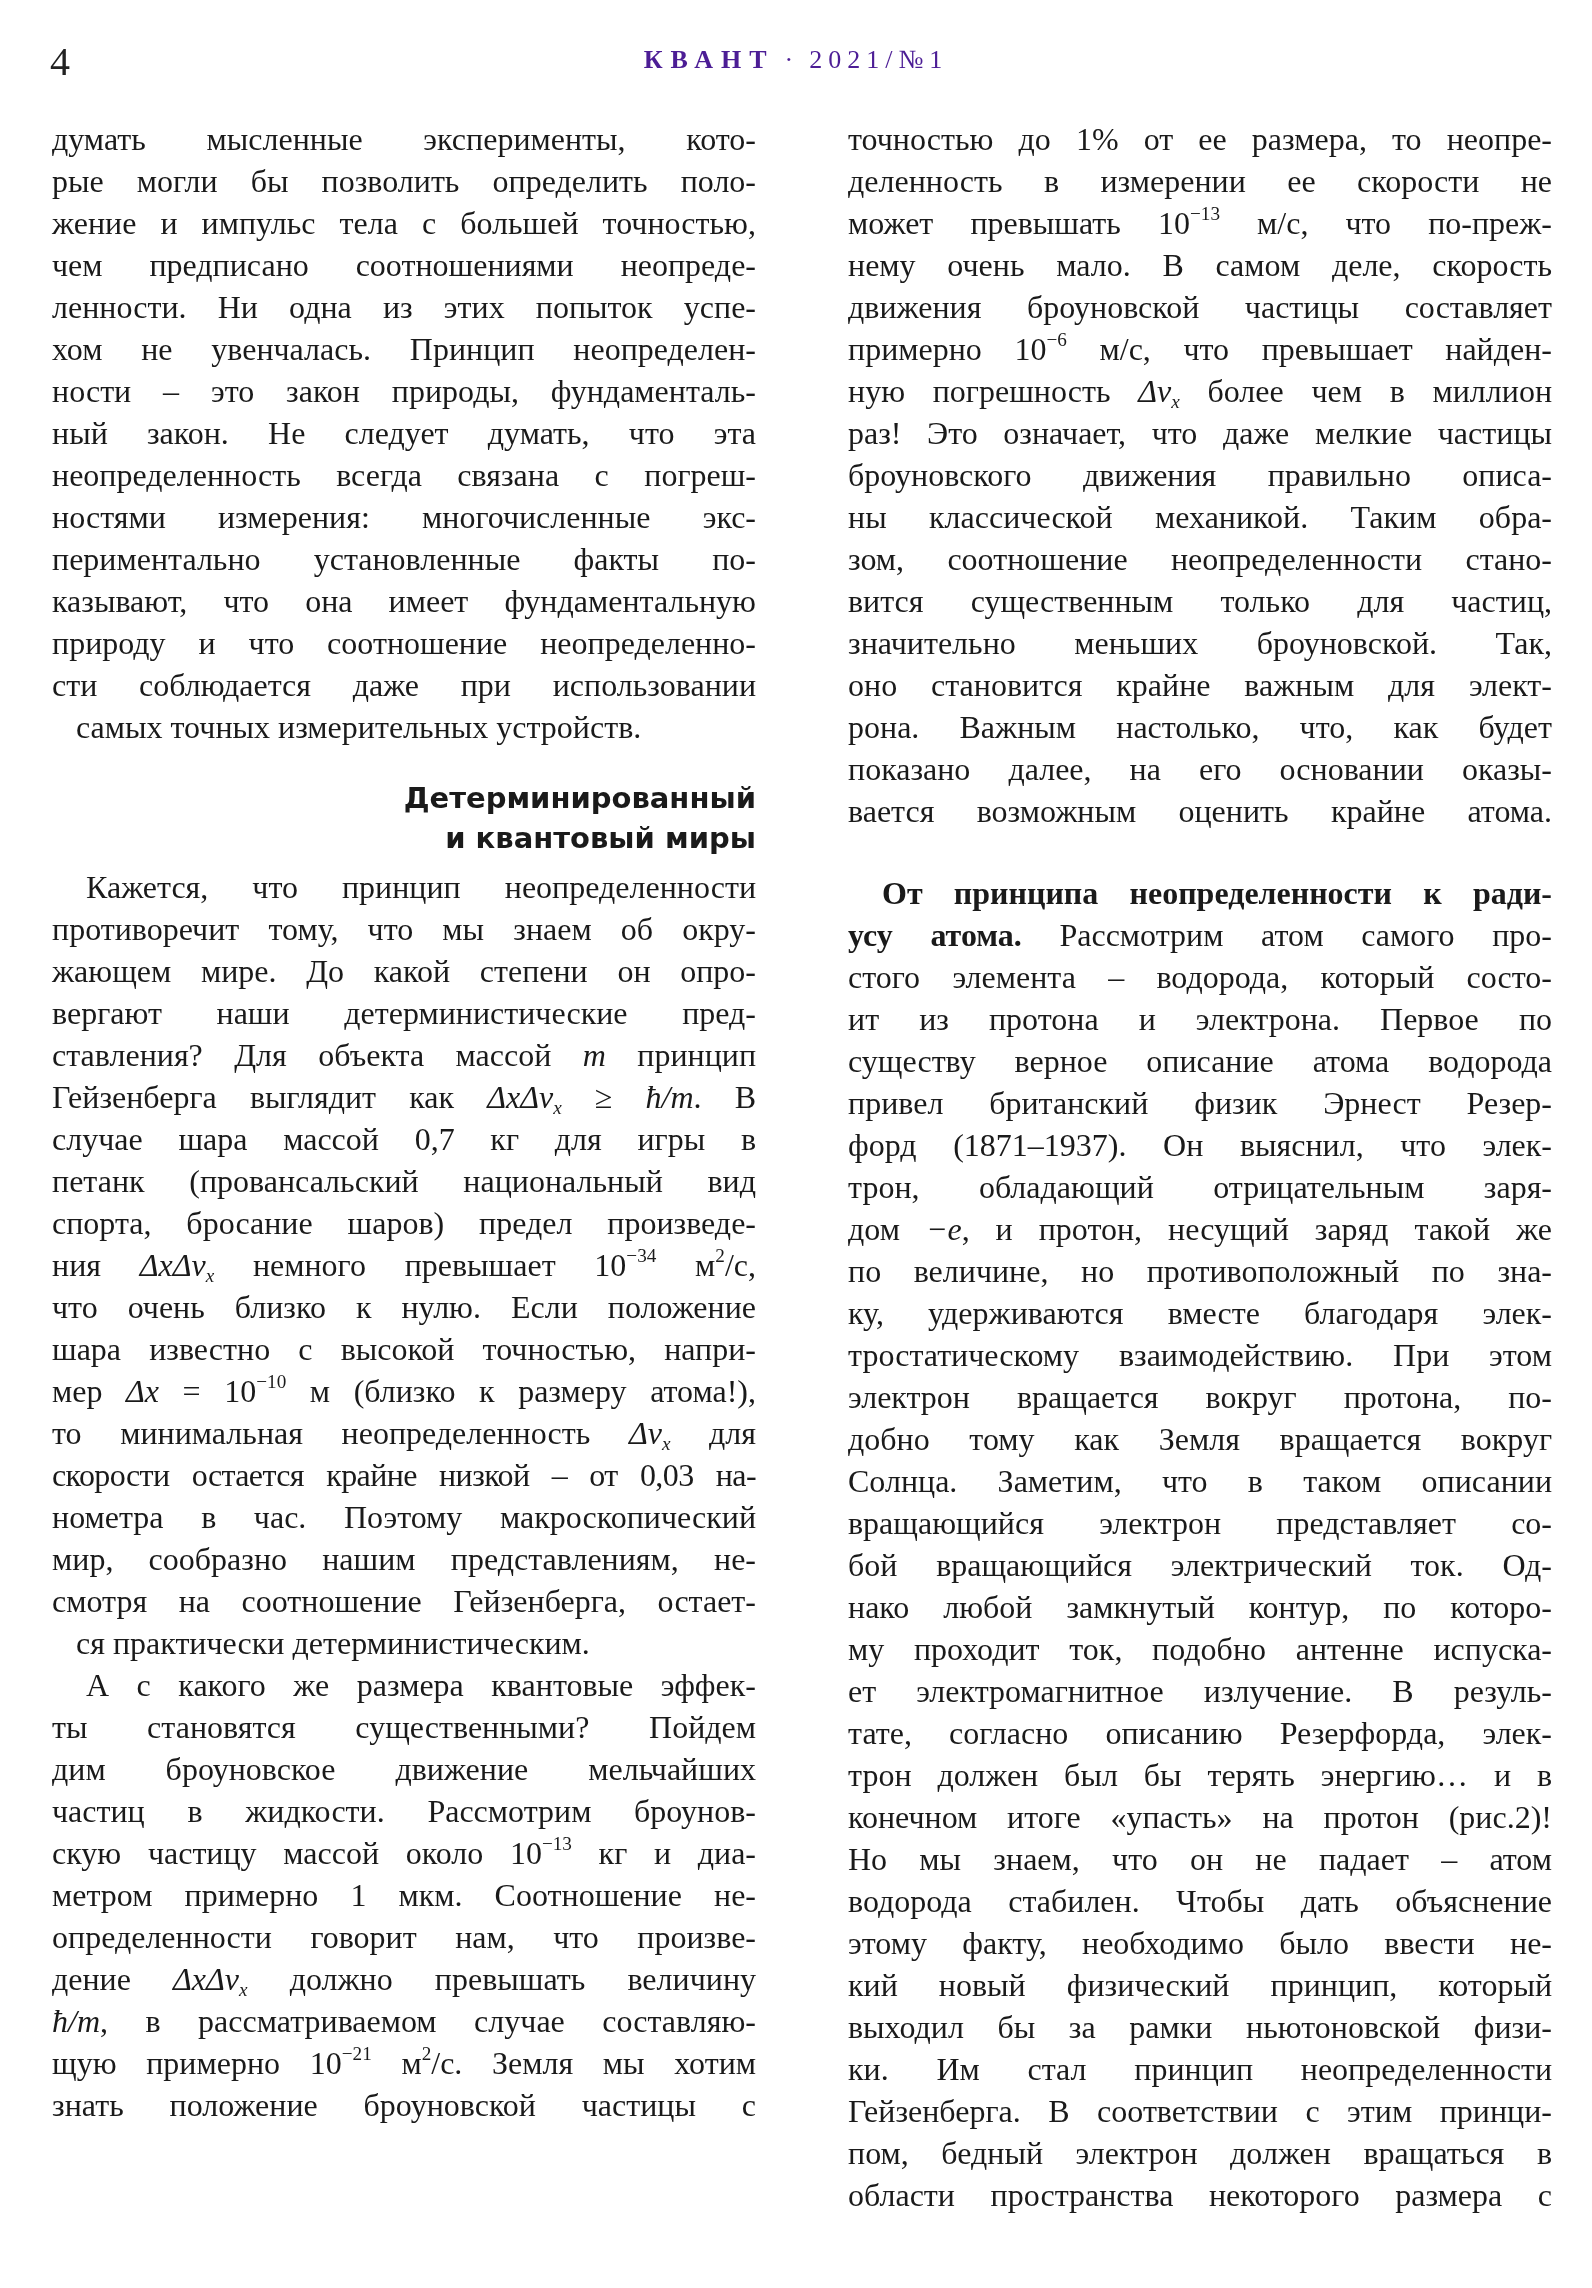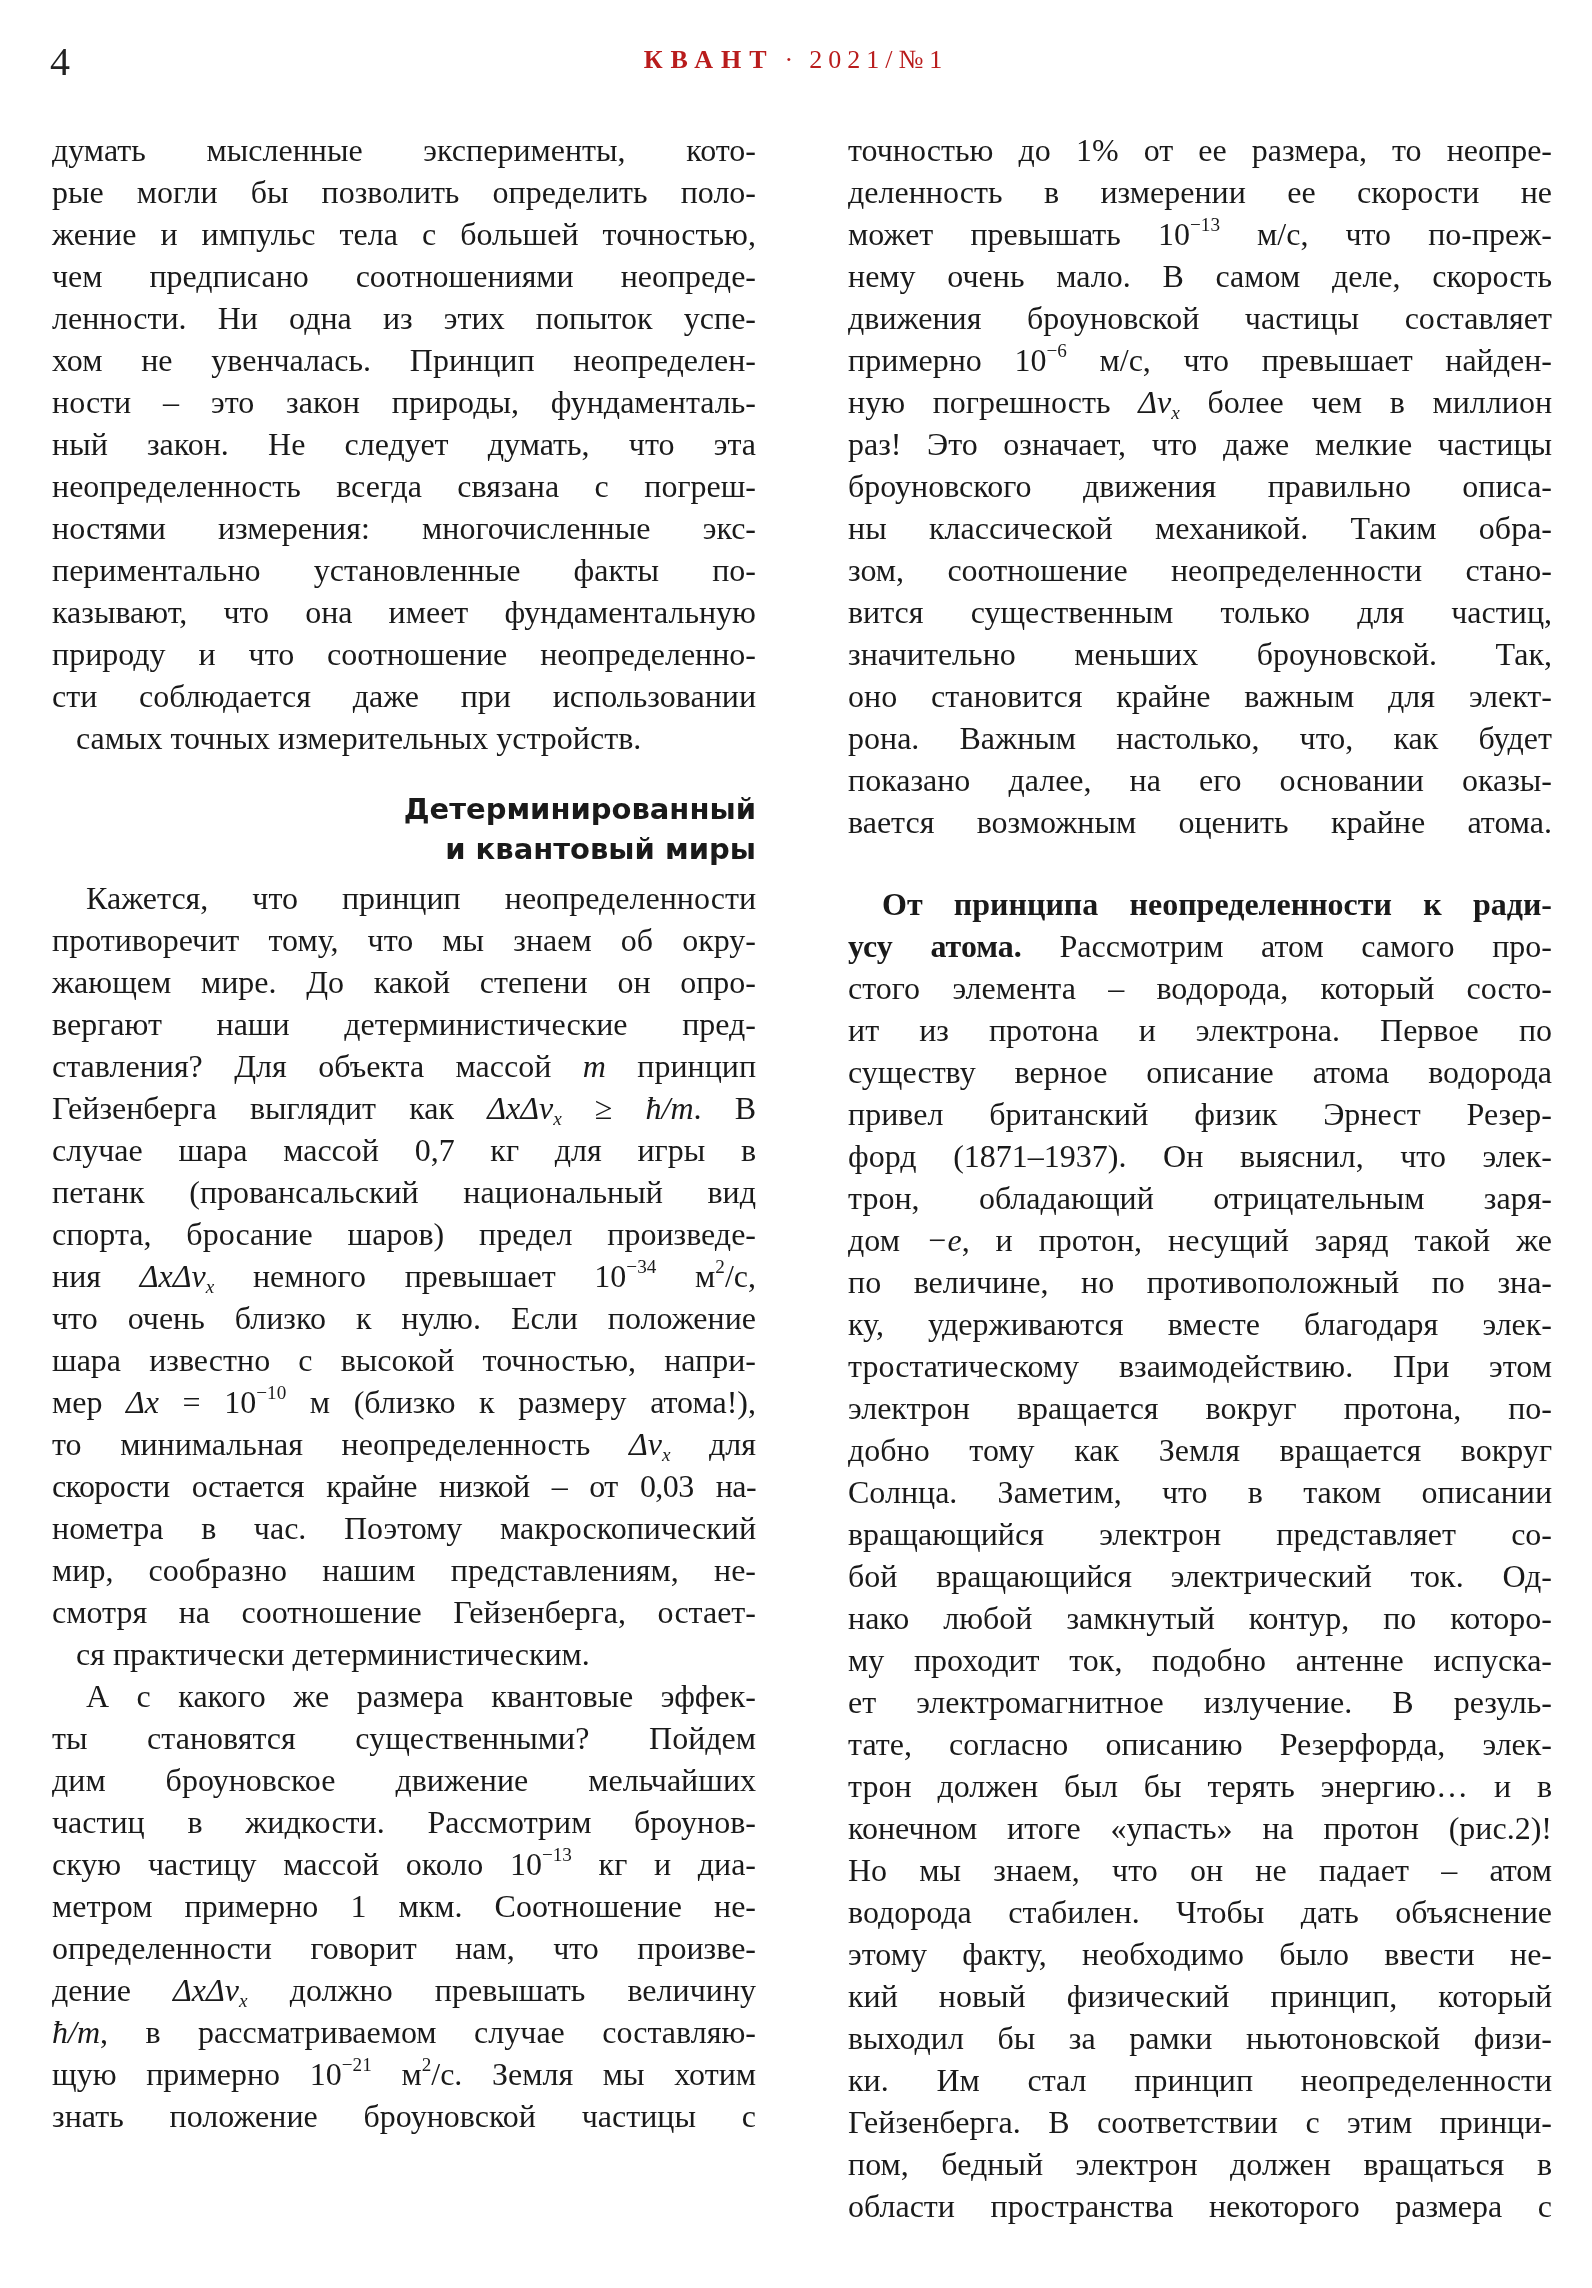--- a/index.html
+++ b/index.html
@@ -3,26 +3,26 @@
   <meta charset="utf-8">
   <style>
     html, body { margin: 0; padding: 0; background: #ffffff; }
     body { width: 1592px; height: 2289px; position: relative; overflow: hidden; color: #1a1a1a; }
     .page-number {
       position: absolute; left: 50px; top: 38px;
       font-family: "Liberation Serif", serif; font-size: 40px; color: #222;
     }
     .running-head {
       position: absolute; left: 0; width: 1592px; top: 45px; text-align: center;
-      font-family: "Liberation Serif", serif; font-size: 26px; letter-spacing: 6px; color: #b91c1c;
+      font-family: "Liberation Serif", serif; font-size: 26px; letter-spacing: 6px; color: #4c1d95;
     }
     .running-head .journal { font-weight: bold; letter-spacing: 8px; }
     .running-head .dot { margin: 0 10px; }
     .column {
-      position: absolute; top: 129px;
+      position: absolute; top: 118px;
       font-family: "Liberation Serif", serif; font-size: 32px; line-height: 42px;
     }
     .col-left { left: 52px; width: 704px; }
     .col-right { left: 848px; width: 704px; }
     .ln { display: block; white-space: nowrap; text-align: justify; text-align-last: justify; height: 42px; overflow: visible; }
     .ln.last { text-align-last: left; margin-left: 24px; }
     .ln.indent { padding-left: 34px; }
     .section-heading {
       font-family: "DejaVu Sans", sans-serif; font-weight: bold; font-size: 29px;
       line-height: 40px; text-align: right; margin: 30px 0 8px 0;

